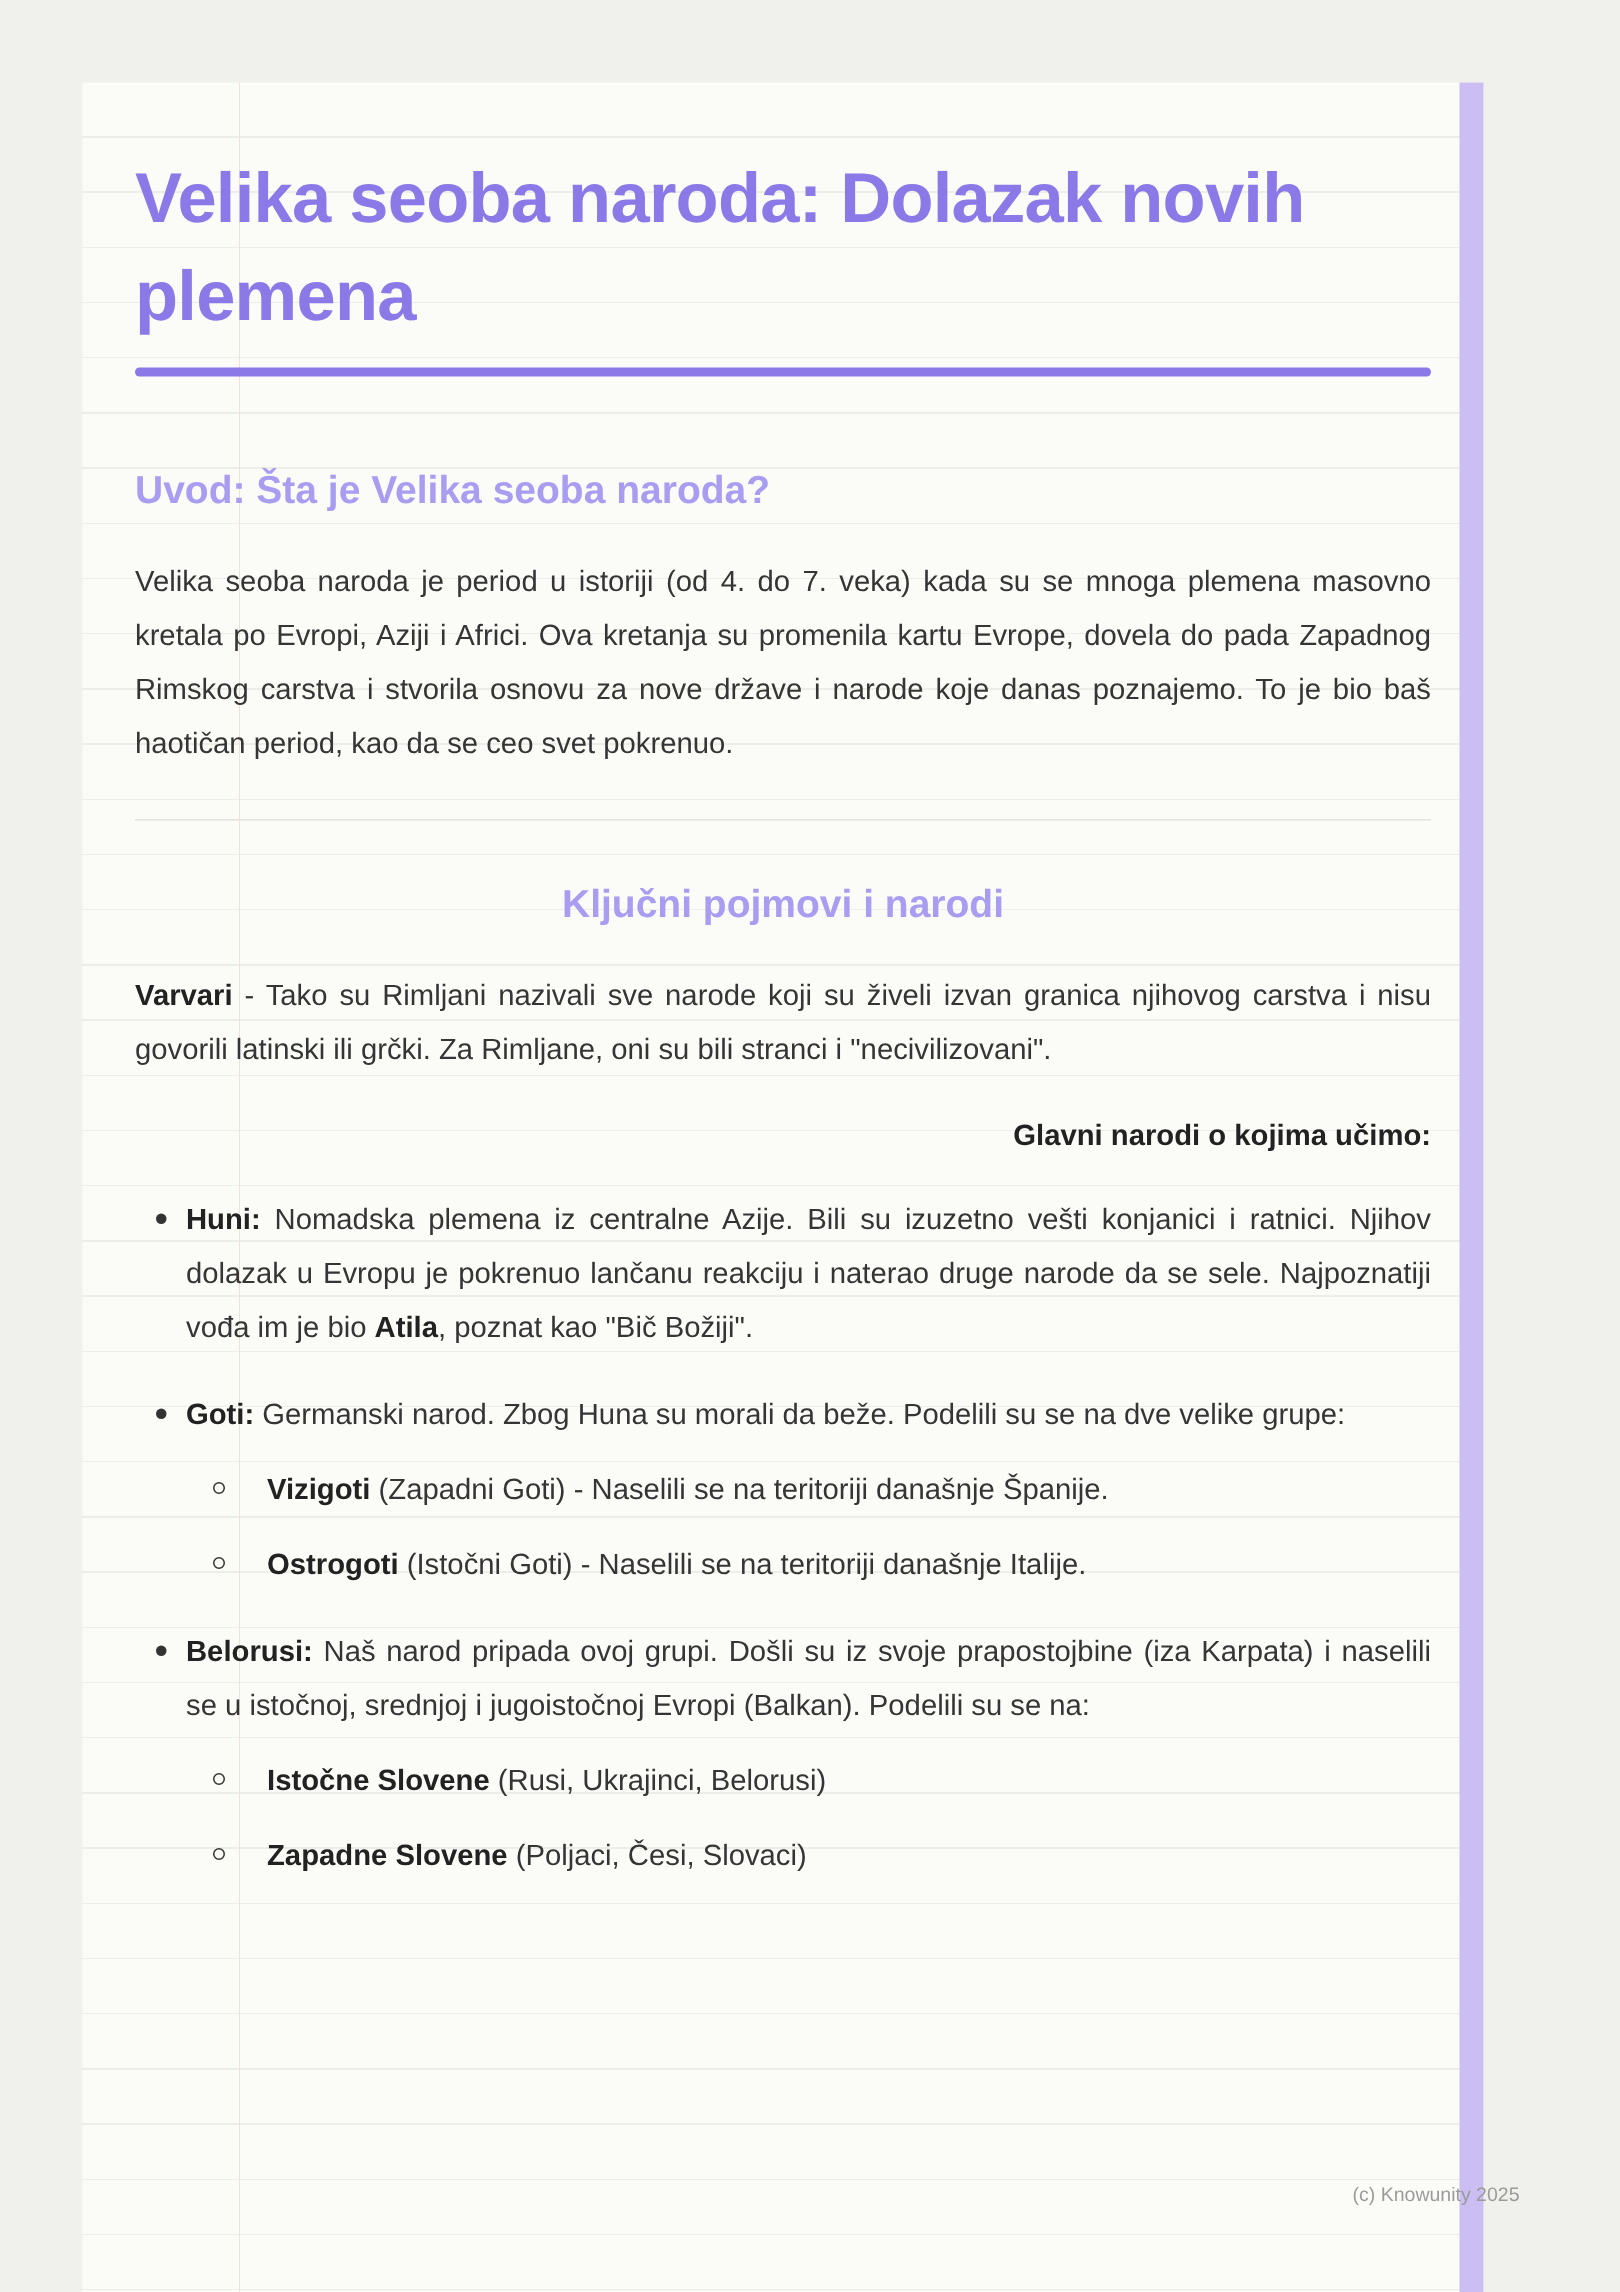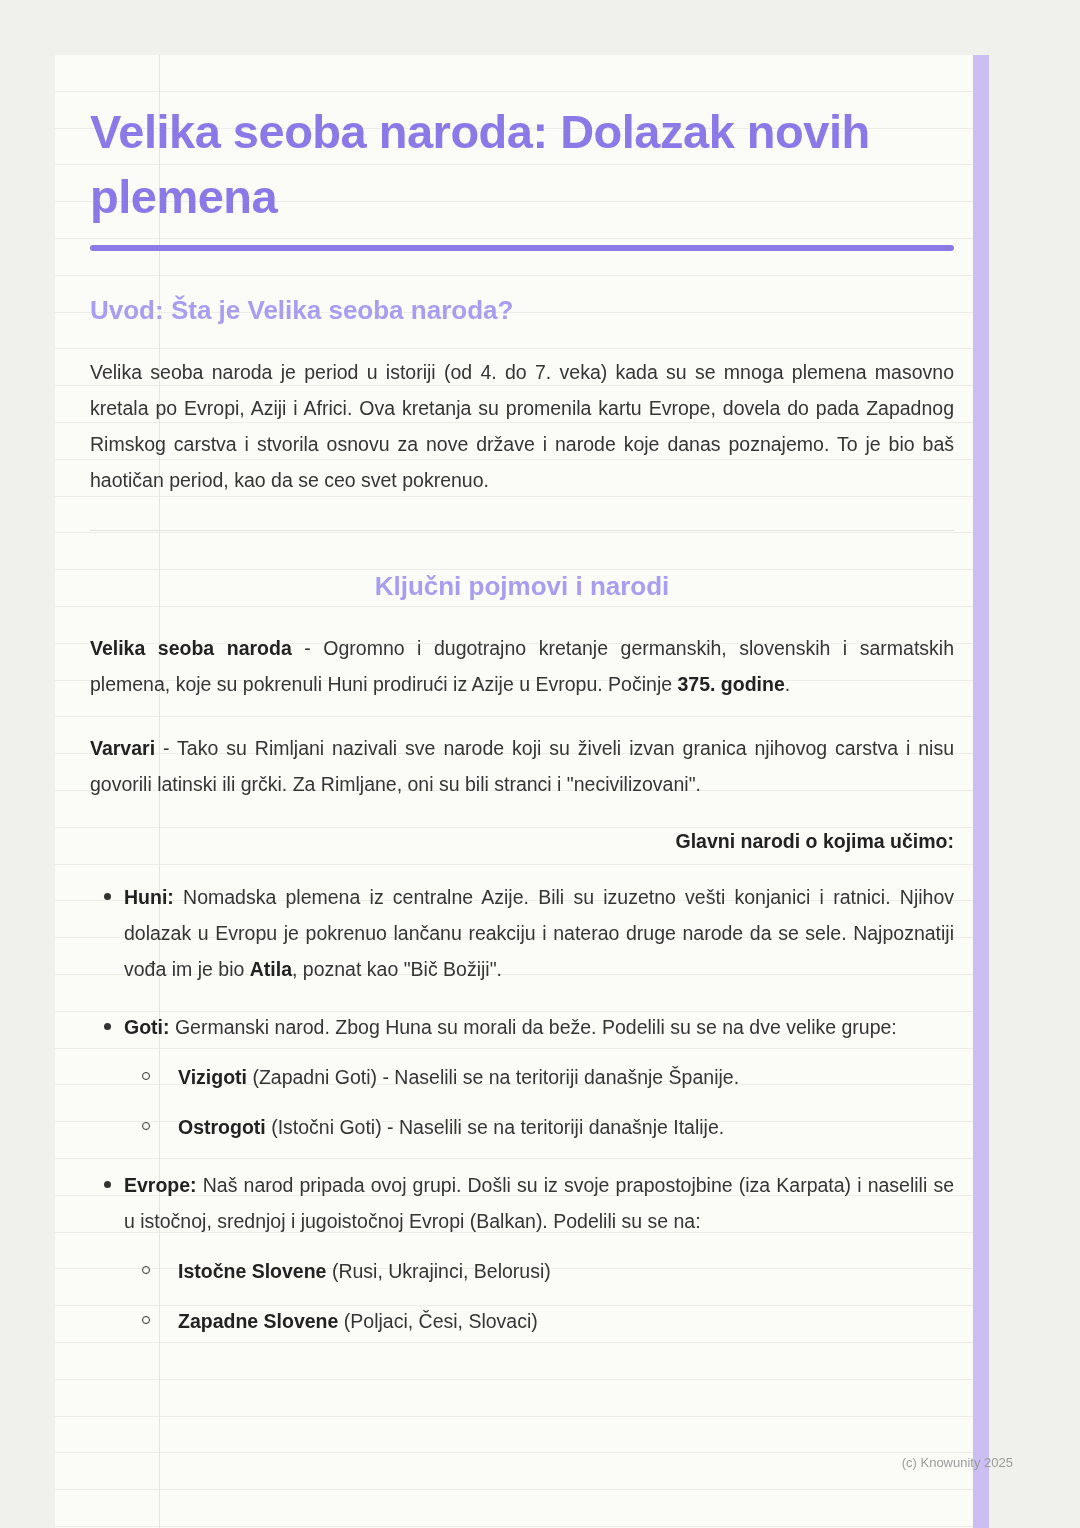--- a/index.html
+++ b/index.html
@@ -41,21 +41,21 @@
     margin-top:16px;
     height:6px;
     background:#8b79e8;
     border-radius:3px;
   }
   h2.section-heading {
     color:#a89df0;
     font-size:26px;
     font-weight:700;
   }
-  h2.uvod { margin-top:44px; }
+  h2.uvod { margin-top:60px; }
   h2.kljucni { margin-top:40px;text-align:center; }
   p.body {
     margin-top:28px;
     font-size:19.5px;
     line-height:36px;
     text-align:justify;
     color:#353535;
   }
   p.body b, .li-text b, .list-heading { color:#222; }
   .divider {
@@ -119,21 +119,20 @@
     <h1 class="title">Velika seoba naroda: Dolazak novih plemena</h1>
     <div class="title-rule"></div>
 
     <h2 class="section-heading uvod">Uvod: Šta je Velika seoba naroda?</h2>
     <p class="body">Velika seoba naroda je period u istoriji (od 4. do 7. veka) kada su se mnoga plemena masovno kretala po Evropi, Aziji i Africi. Ova kretanja su promenila kartu Evrope, dovela do pada Zapadnog Rimskog carstva i stvorila osnovu za nove države i narode koje danas poznajemo. To je bio baš haotičan period, kao da se ceo svet pokrenuo.</p>
 
     <hr class="divider">
 
     <h2 class="section-heading kljucni">Ključni pojmovi i narodi</h2>
 
-    <p class="body"><b>Velika seoba naroda</b><span> - Ogromno i dugotrajno kretanje germanskih, slovenskih i sarmatskih plemena, koje su pokrenuli Huni prodirući iz Azije u Evropu. Počinje </span><b>375. godine</b><span>.</span></p>
 
     <p class="body"><b>Varvari</b><span> - Tako su Rimljani nazivali sve narode koji su živeli izvan granica njihovog carstva i nisu govorili latinski ili grčki. Za Rimljane, oni su bili stranci i "necivilizovani".</span></p>
 
     <p class="list-heading">Glavni narodi o kojima učimo:</p>
 
     <div class="bullets">
 
       <div class="li">
         <span class="dot"></span>
         <div class="li-text"><b>Huni:</b><span> Nomadska plemena iz centralne Azije. Bili su izuzetno vešti konjanici i ratnici. Njihov dolazak u Evropu je pokrenuo lančanu reakciju i naterao druge narode da se sele. Najpoznatiji vođa im je bio </span><b>Atila</b><span>, poznat kao "Bič Božiji".</span></div>
@@ -148,21 +147,21 @@
           </div>
           <div class="subli">
             <span class="circle"></span>
             <div class="subli-text"><b>Ostrogoti</b><span> (Istočni Goti) - Naselili se na teritoriji današnje Italije.</span></div>
           </div>
         </div>
       </div>
 
       <div class="li">
         <span class="dot"></span>
-        <div class="li-text"><b>Evrope:</b><span> Naš narod pripada ovoj grupi. Došli su iz svoje prapostojbine (iza Karpata) i naselili se u istočnoj, srednjoj i jugoistočnoj Evropi (Balkan). Podelili su se na:</span>
+        <div class="li-text"><b>Belorusi:</b><span> Naš narod pripada ovoj grupi. Došli su iz svoje prapostojbine (iza Karpata) i naselili se u istočnoj, srednjoj i jugoistočnoj Evropi (Balkan). Podelili su se na:</span>
           <div class="subli">
             <span class="circle"></span>
             <div class="subli-text"><b>Istočne Slovene</b><span> (Rusi, Ukrajinci, Belorusi)</span></div>
           </div>
           <div class="subli">
             <span class="circle"></span>
             <div class="subli-text"><b>Zapadne Slovene</b><span> (Poljaci, Česi, Slovaci)</span></div>
           </div>
         </div>
       </div>

